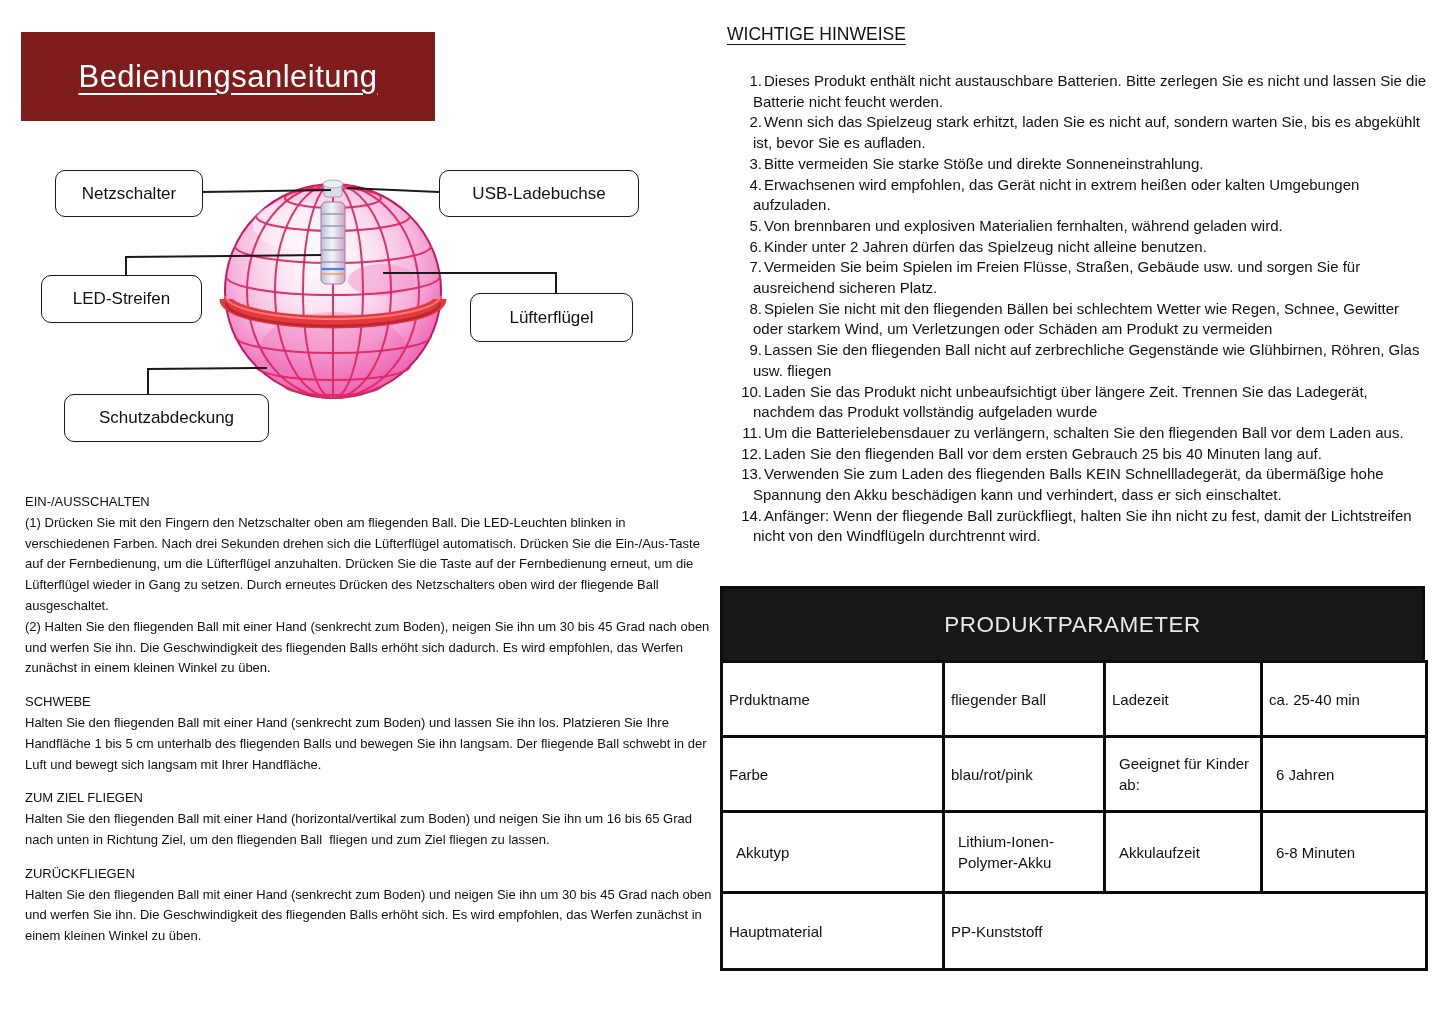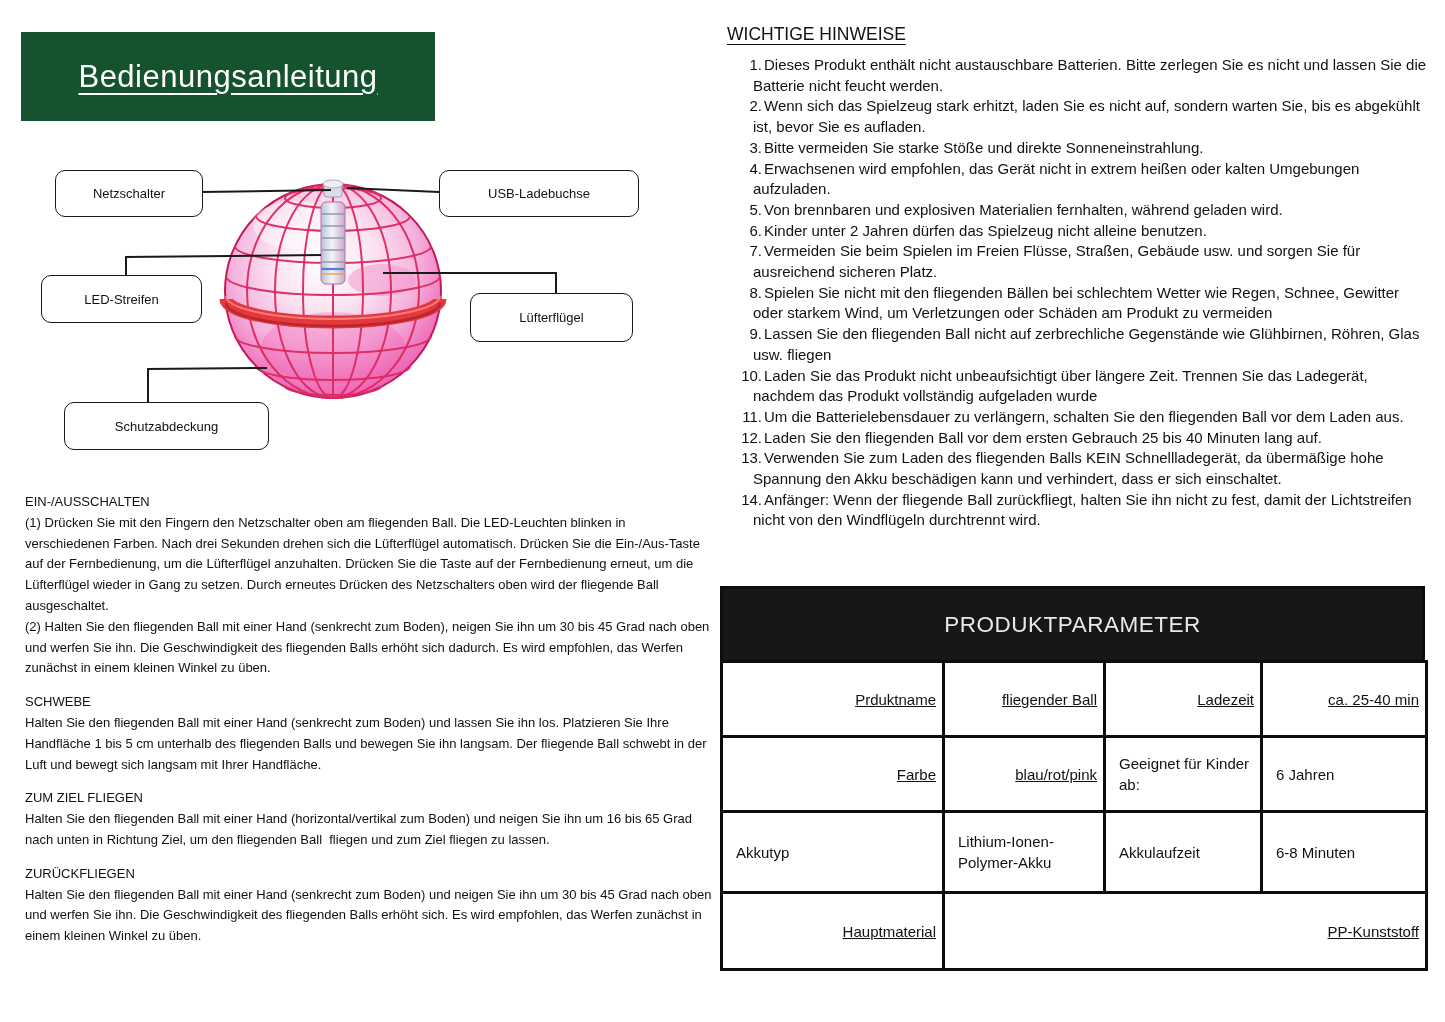--- a/index.html
+++ b/index.html
@@ -7,51 +7,51 @@
     position:relative;
     width:1445px;height:1022px;
     background:#ffffff;
     font-family:"Liberation Sans","DejaVu Sans",sans-serif;
     color:#111;
     overflow:hidden;
   }
   
   .title-box{
     position:absolute;left:21px;top:32px;width:414px;height:89px;
-    background:#14532d;display:flex;align-items:center;justify-content:center;
+    background:#7f1d1d;display:flex;align-items:center;justify-content:center;
   }
   .title-text{
     color:#fff;font-size:31px;letter-spacing:.5px;
     text-decoration:underline;text-underline-offset:6px;text-decoration-thickness:2px;
   }
   
   .diagram{position:absolute;left:0;top:150px;width:710px;height:330px;}
   .diagram svg{position:absolute;left:0;top:0;}
   .callout{
     position:absolute;background:#fff;border:1.6px solid #1a1a1a;border-radius:10px;
     display:flex;align-items:center;justify-content:center;
-    font-size:13px;color:#111;
+    font-size:17px;color:#111;
   }
   #co-netz  {left:55px; top:20px; width:146px;height:45px;}
   #co-usb   {left:439px;top:20px; width:198px;height:45px;}
   #co-led   {left:41px; top:125px;width:159px;height:46px;}
   #co-luft  {left:470px;top:143px;width:161px;height:47px;}
-  #co-schutz{left:64px; top:252px;width:203px;height:46px;}
+  #co-schutz{left:64px; top:244px;width:203px;height:46px;}
   
   .sections{
     position:absolute;left:25px;top:492px;width:687px;
     font-size:13px;line-height:20.8px;
   }
   .section{margin-bottom:13px;}
   .sec-head{font-weight:400;}
   .para{margin:0;white-space:pre-wrap;}
   
   .right-col{position:absolute;left:727px;top:24px;width:700px;}
   .hinweis-head{
-    font-size:17.5px;font-weight:400;margin:0 0 10px 0;
+    font-size:17.5px;font-weight:400;margin:0 0 26px 0;
     text-decoration:underline;text-underline-offset:4px;
   }
   .hlist{list-style:none;margin:0;padding:0;font-size:15px;line-height:20.7px;}
   .hlist li{padding-left:26px;}
   .hlist .num{
     display:inline-block;width:37px;margin-left:-26px;
     text-align:right;padding-right:2px;box-sizing:border-box;
   }
   
   .param-wrap{position:absolute;left:720px;top:586px;width:705px;}
@@ -62,21 +62,21 @@
     font-size:22.5px;letter-spacing:.5px;
   }
   table.params{
     width:705px;border-collapse:collapse;table-layout:fixed;font-size:15px;
   }
   .params td{border:3px solid #0d0d0d;vertical-align:middle;line-height:21px;}
   .params tr.r1 td{height:72px;}
   .params tr.r2 td{height:72px;}
   .params tr.r3 td{height:78px;}
   .params tr.r4 td{height:74px;}
-  .params td.c{text-align:right;padding:0 6px;text-decoration:underline;}
+  .params td.c{text-align:left;padding:0 6px;}
   .params td.l{text-align:left;padding:0 10px 0 13px;}
 </style>
 </head>
 <body>
 
 <div class="title-box">
   <span class="title-text">Bedienungsanleitung</span>
 </div>
 
 <div class="diagram">

